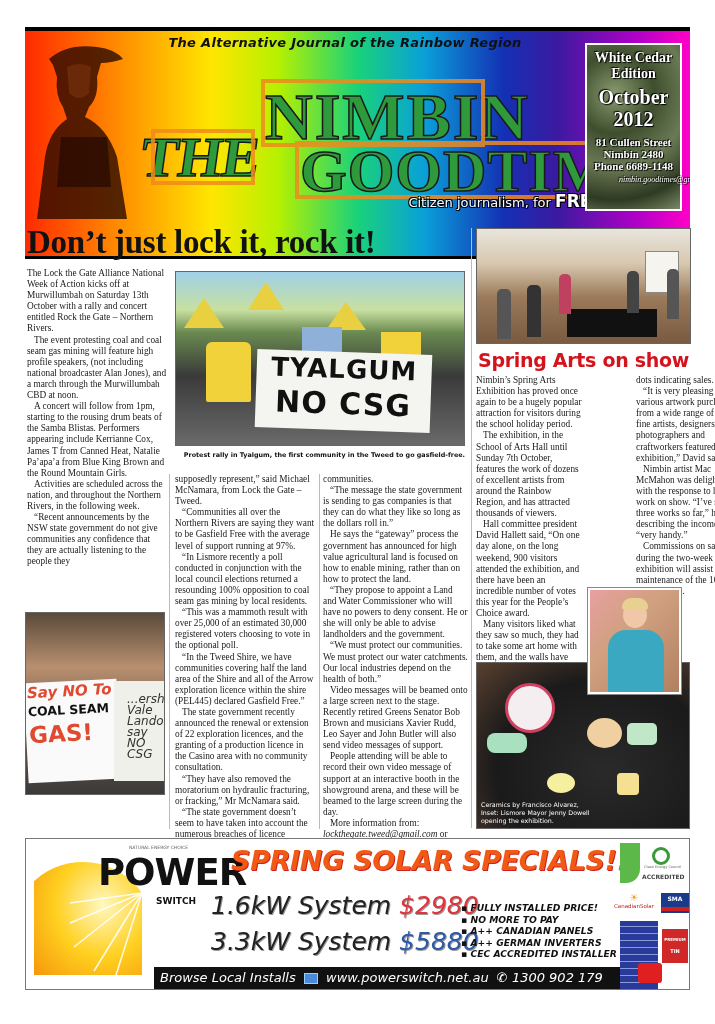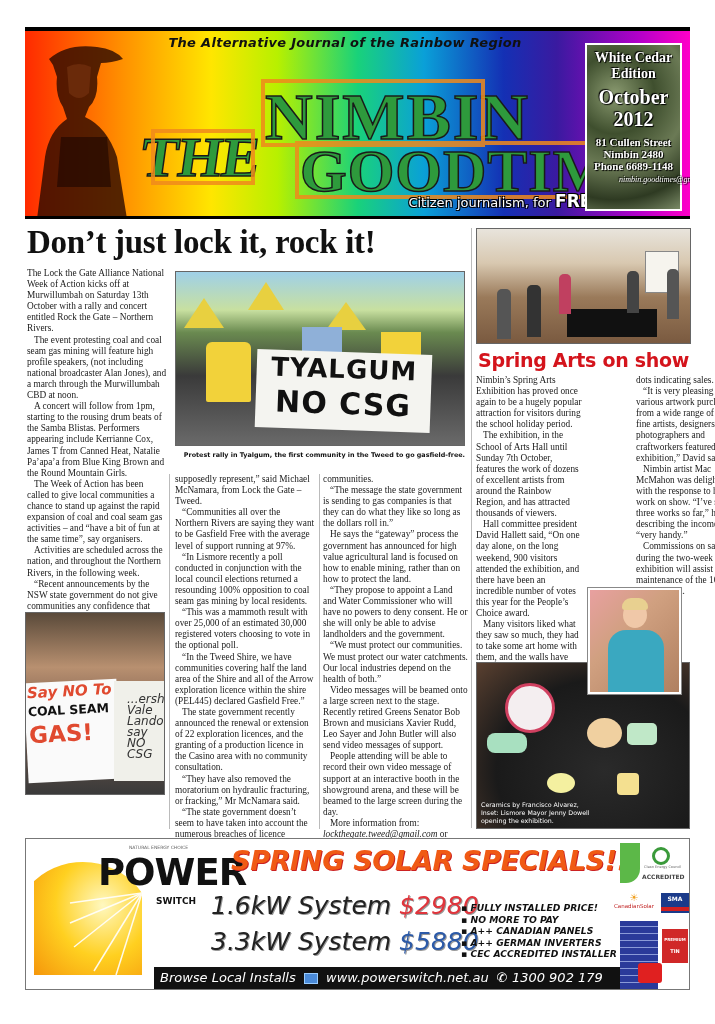--- a/index.html
+++ b/index.html
@@ -1,19 +1,19 @@
 <!DOCTYPE html>
 <html><head>
 <meta charset="utf-8">
 <style>
   html,body{margin:0;padding:0;background:#fff;}
   body{width:715px;height:1024px;position:relative;overflow:hidden;font-family:"Liberation Serif","DejaVu Serif",serif;color:#1a1a1a;}
   .abs{position:absolute;}
   
-  #masthead{left:25px;top:27px;width:665px;height:192px;border-top:4px solid #000;border-bottom:3px solid #000;box-sizing:border-box;
+  #masthead{left:25px;top:27px;width:665px;height:232px;border-top:4px solid #000;border-bottom:3px solid #000;box-sizing:border-box;
     background:linear-gradient(90deg,#ff2a00 0%,#ff8c00 14%,#ffe600 28%,#b7f000 38%,#19d27a 50%,#0aa0d8 60%,#1430b4 72%,#3a1aa0 80%,#b000c8 92%,#ff00c8 100%);overflow:hidden;}
   #masthead .figure{left:2px;top:6px;width:120px;height:182px;}
   #masthead .tagline{left:130px;top:4px;width:380px;text-align:center;font-family:"DejaVu Sans",sans-serif;font-style:italic;font-weight:bold;font-size:13px;color:#111;letter-spacing:.3px;}
   #masthead .title-art{left:100px;top:30px;width:470px;height:140px;}
   #masthead .subtitle{left:318px;top:160px;width:260px;text-align:right;font-family:"DejaVu Sans",sans-serif;font-size:13px;color:#fff;text-shadow:1px 1px 0 #000,-1px -1px 0 #000,1px -1px 0 #000,-1px 1px 0 #000;}
   #masthead .subtitle b{font-size:17px;}
   #edition{left:560px;top:12px;width:97px;height:168px;border:2px solid #fff;box-sizing:border-box;
     background:radial-gradient(circle at 30% 30%,#8a9a70 0,#3f4f2e 30%,#6b7a55 55%,#2e3a22 80%,#7a8a66 100%);text-align:center;color:#fff;
     text-shadow:1px 1px 1px #000,-1px -1px 1px #000;font-family:"Liberation Serif",serif;font-weight:bold;}
   #edition .e1{font-size:14px;line-height:16px;margin-top:5px;}
@@ -84,21 +84,20 @@
     <div class="e4">nimbin.goodtimes@gmail.com</div>
   </div>
 </div>
 
 <div id="headline" class="abs">Don’t just lock it, rock it!</div>
 
 <div class="abs col" style="left:27px;top:268px;width:140px;">
   <p class="first">The Lock the Gate Alliance National Week of Action kicks off at Murwillumbah on Saturday 13th October with a rally and concert entitled Rock the Gate – Northern Rivers.</p>
   <p>The event protesting coal and coal seam gas mining will feature high profile speakers, (not including national broadcaster Alan Jones), and a march through the Murwillumbah CBD at noon.</p>
   <p>A concert will follow from 1pm, starting to the rousing drum beats of the Samba Blistas. Performers appearing include Kerrianne Cox, James T from Canned Heat, Natalie Pa’apa’a from Blue King Brown and the Round Mountain Girls.</p>
-  <p>The Week of Action has been called to give local communities a chance to stand up against the rapid expansion of coal and coal seam gas activities – and “have a bit of fun at the same time”, say organisers.</p>
   <p>Activities are scheduled across the nation, and throughout the Northern Rivers, in the following week.</p>
   <p>“Recent announcements by the NSW state government do not give communities any confidence that they are actually listening to the people they</p>
 </div>
 
 <div class="abs photo" style="left:175px;top:271px;width:290px;height:175px;background:linear-gradient(180deg,#9fd0e8 0%,#c8e0a0 22%,#6a8a50 35%,#3a3a3a 60%,#6a6a6a 100%);">
   <div class="abs" style="left:8px;top:26px;width:0;height:0;border-left:20px solid transparent;border-right:20px solid transparent;border-bottom:30px solid #e8d040;"></div>
   <div class="abs" style="left:72px;top:10px;width:0;height:0;border-left:18px solid transparent;border-right:18px solid transparent;border-bottom:28px solid #e8d040;"></div>
   <div class="abs" style="left:150px;top:30px;width:0;height:0;border-left:20px solid transparent;border-right:20px solid transparent;border-bottom:28px solid #e8d040;"></div>
   <div class="abs" style="left:30px;top:70px;width:45px;height:60px;background:#f2d23a;border-radius:6px 6px 2px 2px;"></div>
   <div class="abs" style="left:126px;top:55px;width:40px;height:30px;background:#8fb0d8;"></div>

